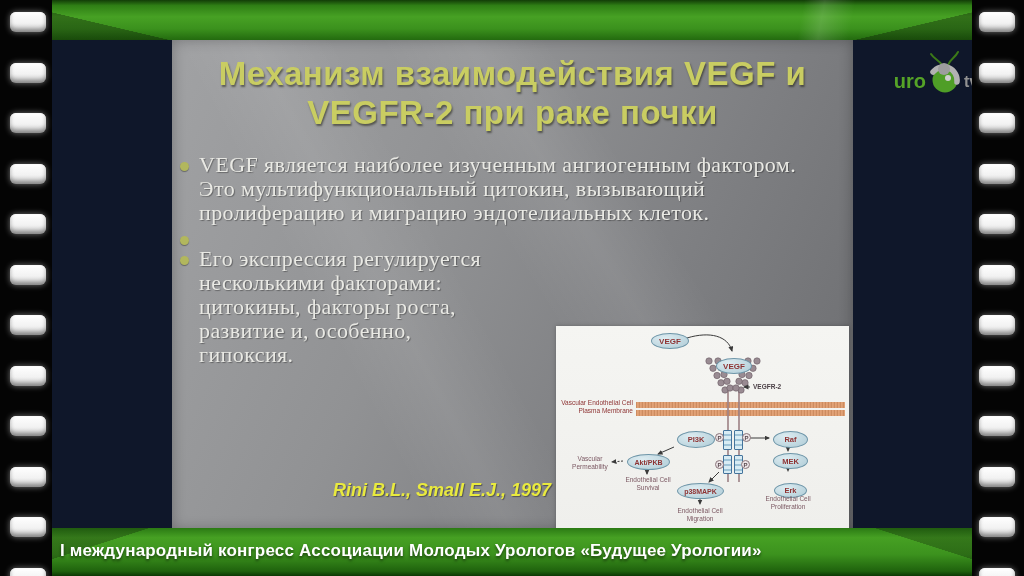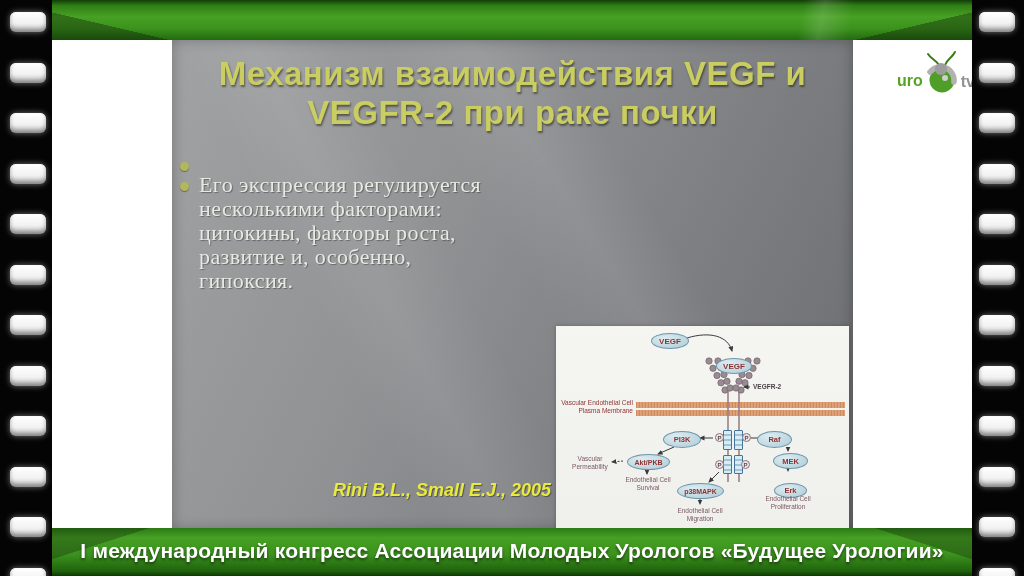--- a/index.html
+++ b/index.html
@@ -1,37 +1,37 @@
 <!DOCTYPE html>
 <html><head>
 <meta charset="utf-8">
 <style>
   html,body{margin:0;padding:0;background:#000;}
-  .stage{position:relative;width:1024px;height:576px;overflow:hidden;background:#ffffff;font-family:"Liberation Sans",sans-serif;}
+  .stage{position:relative;width:1024px;height:576px;overflow:hidden;background:#0f172a;font-family:"Liberation Sans",sans-serif;}
   .pre{white-space:pre-line;}
 
   
   .band{position:absolute;left:0;right:0;z-index:3;}
   .band-top{top:0;height:40px;
     background-image:
       linear-gradient(to top right, rgba(0,0,0,.30) 49.6%, rgba(0,0,0,0) 50%),
       linear-gradient(to top left,  rgba(0,0,0,.30) 49.6%, rgba(0,0,0,0) 50%),
       linear-gradient(100deg, rgba(255,255,255,0) 78%, rgba(255,255,255,.14) 80%, rgba(255,255,255,0) 83%),
       linear-gradient(180deg,#123d07 0%,#2f7f15 14%,#47a124 42%,#3b911d 72%,#236a0f 100%);
     background-size:170px 100%,170px 100%,100% 100%,100% 100%;
     background-position:left top,right top,0 0,0 0;background-repeat:no-repeat;}
   .band-bottom{top:528px;height:48px;
     background-image:
       linear-gradient(to bottom right, rgba(0,0,0,.25) 49.6%, rgba(0,0,0,0) 50%),
       linear-gradient(to bottom left,  rgba(0,0,0,.25) 49.6%, rgba(0,0,0,0) 50%),
       linear-gradient(180deg,#2b7a14 0%,#46a023 20%,#3c921e 55%,#1f620d 90%,#0c3804 100%);
     background-size:150px 100%,150px 100%,100% 100%;
     background-position:left top,right top,0 0;background-repeat:no-repeat;}
-  .banner-text{position:absolute;left:60px;right:60px;top:0;height:44px;line-height:46px;text-align:center;
-    font-weight:bold;font-size:21px;color:#fff;letter-spacing:.2px;text-shadow:0 2px 3px rgba(0,0,0,.55);}
+  .banner-text{position:absolute;left:60px;right:60px;top:0;height:44px;line-height:46px;
+    font-weight:bold;font-size:17px;color:#fff;letter-spacing:.2px;text-shadow:0 2px 3px rgba(0,0,0,.55);}
 
   
   .filmstrip{position:absolute;top:0;bottom:0;width:52px;background:#040404;z-index:5;}
   .filmstrip.left{left:0;}
   .filmstrip.right{right:0;}
   .hole{position:absolute;width:36px;height:20px;border-radius:6px;
     background:linear-gradient(180deg,#ffffff 0%,#f2f2f2 55%,#c9c9c9 100%);
     box-shadow:0 0 6px rgba(255,255,255,.45), inset 0 -3px 4px rgba(0,0,0,.35), inset 0 2px 2px #fff;
     filter:blur(.4px);}
   .filmstrip.left .hole{left:10px;}
@@ -67,47 +67,53 @@
     border:1px solid #8a767c;font-size:6px;font-weight:bold;line-height:9px;text-align:center;color:#5a4a50;box-sizing:border-box;}
   .kbox{position:absolute;z-index:2;width:7px;background:repeating-linear-gradient(180deg,#d8ecf4 0 3px,#9fc4d8 3px 5px);
     border:1px solid #44749c;border-radius:1px;}
   .dlabel{position:absolute;z-index:2;font-size:6.5px;line-height:7.5px;color:#7b5862;text-align:center;}
   .mlabel{position:absolute;z-index:2;font-size:6.5px;line-height:7.5px;color:#8e3333;text-align:right;}
   .rlabel{position:absolute;z-index:2;font-size:6.5px;font-weight:bold;color:#4a3f45;}
 
   
   .logo{position:absolute;left:884px;top:46px;width:104px;height:62px;z-index:4;
     display:flex;align-items:center;justify-content:center;}
-  .logo .uro{font-weight:bold;font-size:16px;color:#55a327;margin-right:-4px;margin-top:8px;}
+  .logo .uro{font-weight:bold;font-size:20px;color:#55a327;margin-right:-4px;margin-top:8px;}
   .logo .tv{font-weight:bold;font-size:16px;color:#929292;margin-left:-4px;margin-top:10px;}
 </style>
 </head>
 <body>
 
 <div class="stage">
 
   <div class="slide">
     <h1 class="slide-title pre">Механизм взаимодействия VEGF и
 VEGFR-2 при раке почки</h1>
 
     <div class="bullets">
+      <div class="bullet">
+        <span class="dot"></span>
+        <div class="btext pre">VEGF является наиболее изученным ангиогенным фактором.
+Это мультифункциональный цитокин, вызывающий
+пролиферацию и миграцию эндотелиальных клеток.</div>
+      </div>
       <div class="bullet">
         <span class="dot"></span>
       </div>
       <div class="bullet">
         <span class="dot"></span>
         <div class="btext pre">Его экспрессия регулируется
 несколькими факторами:
 цитокины, факторы роста,
 развитие и, особенно,
 гипоксия.</div>
       </div>
     </div>
 
-    <div class="citation">Rini B.L., Small E.J., 2005</div>
+    <div class="citation">Rini B.L., Small E.J., 1997</div>
 
     <div class="diagram">
       <svg class="d-svg" width="293" height="204" viewBox="0 0 293 204">
         <defs>
           <marker id="ah" markerWidth="7" markerHeight="7" refX="4.5" refY="2.5" orient="auto">
             <path d="M0,0 L5.5,2.5 L0,5 z" fill="#3a3a3a"></path>
           </marker>
           <pattern id="mem" width="3" height="6" patternUnits="userSpaceOnUse">
             <rect width="3" height="6" fill="#e2a277"></rect>
             <rect x="1.8" width="1.2" height="6" fill="#cd8c60"></rect>
@@ -168,22 +174,22 @@
       <div class="kbox" style="left:167px;top:129px;height:17px;"></div>
       <div class="kbox" style="left:178px;top:129px;height:17px;"></div>
 
       <div class="pbadge" style="left:159px;top:107px;">P</div>
       <div class="pbadge" style="left:186px;top:107px;">P</div>
       <div class="pbadge" style="left:159px;top:134px;">P</div>
       <div class="pbadge" style="left:185px;top:134px;">P</div>
 
       <div class="node" style="left:95px;top:7px;width:36px;height:14px;font-size:8px;">VEGF</div>
       <div class="node" style="left:160px;top:32px;width:34px;height:14px;font-size:8px;">VEGF</div>
-      <div class="node" style="left:107px;top:105px;width:36px;height:15px;">PI3K</div>
-      <div class="node" style="left:201px;top:105px;width:33px;height:15px;">Raf</div>
+      <div class="node" style="left:121px;top:105px;width:36px;height:15px;">PI3K</div>
+      <div class="node" style="left:217px;top:105px;width:33px;height:15px;">Raf</div>
       <div class="node" style="left:217px;top:127px;width:33px;height:14px;">MEK</div>
       <div class="node" style="left:218px;top:157px;width:31px;height:13px;">Erk</div>
       <div class="node" style="left:71px;top:128px;width:41px;height:14px;font-size:7px;">Akt/PKB</div>
       <div class="node" style="left:121px;top:157px;width:45px;height:14px;font-size:7px;">p38MAPK</div>
 
       <div class="mlabel pre" style="left:0;top:73px;width:77px;">Vascular Endothelial Cell
 Plasma Membrane</div>
       <div class="rlabel" style="left:197px;top:57px;">VEGFR-2</div>
       <div class="dlabel pre" style="left:8px;top:129px;width:52px;">Vascular
 Permeability</div>

